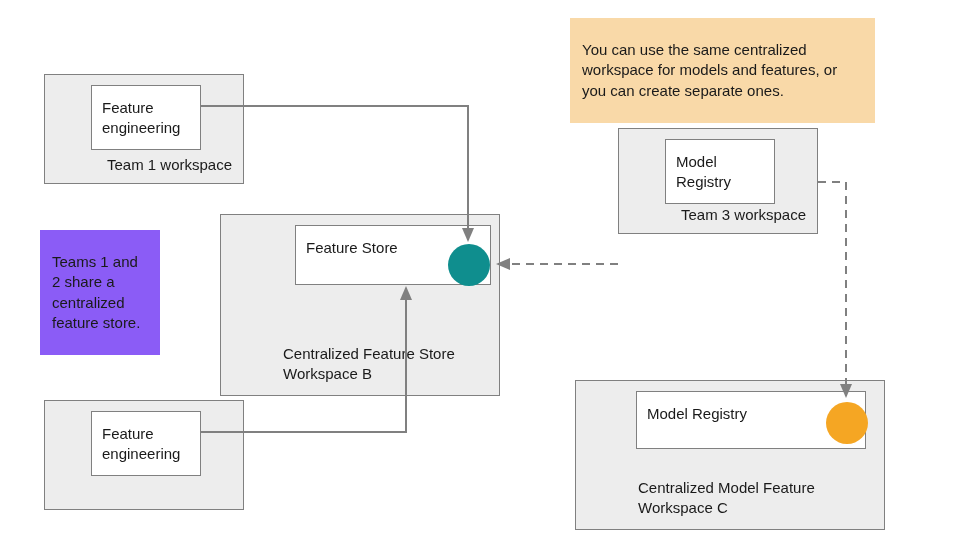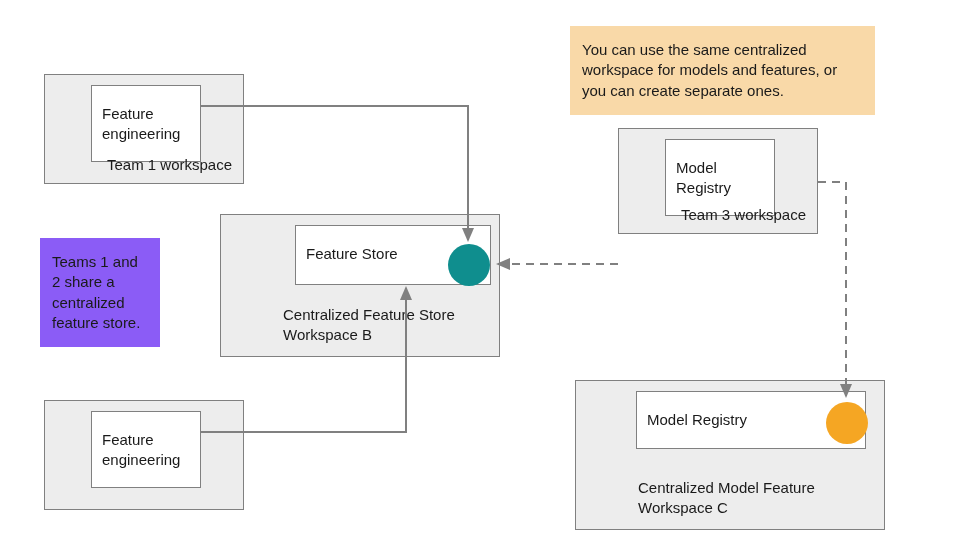--- a/index.html
+++ b/index.html
@@ -22,30 +22,29 @@
   .ws-label {
     position: absolute;
     left: 14px;
     font-size: 15px;
     margin-left: 48px;
   }
   .inner-box {
     position: absolute;
     background: #fff;
     border: 1px solid #808080;
-    padding: 18px 10px;
+    padding: 12px 10px;
     font-size: 15px;
     line-height: 1.3;
   }
   .note {
     position: absolute;
-    padding: 14px 12px;
+    padding: 22px 12px;
     font-size: 15px;
     line-height: 1.35;
-    margin-top: 8px;
   }
   .note-teal {
     background: #8b5cf6;
   }
   .note-orange {
     background: #f9d9a8;
   }
   .circle {
     position: absolute;
     border-radius: 50%;
@@ -84,21 +83,21 @@
   </div>
   <div class="ws-label" style="bottom:10px;">Team 1 workspace</div>
 </div>
 
 <div class="workspace" style="left:44px; top:400px; width:200px; height:110px;">
   <div class="inner-box" style="left:46px; top:10px; width:110px;">
     <span>Feature engineering</span>
   </div>
 </div>
 
-<div class="workspace" style="left:220px; top:214px; width:280px; height:143px;">
+<div class="workspace" style="left:220px; top:214px; width:280px; height:182px;">
   <div class="inner-box" style="left:74px; top:10px; width:196px; height:60px;">
     <span>Feature Store</span>
   </div>
   <div class="ws-label" style="bottom:12px; width: 220px; line-height:1.3;">
      <span>Centralized Feature Store Workspace B</span>
   </div>
 </div>
 <div class="circle circle-teal" style="left:448px; top:244px;"></div>
 
 <div class="workspace" style="left:618px; top:128px; width:200px; height:106px;">

